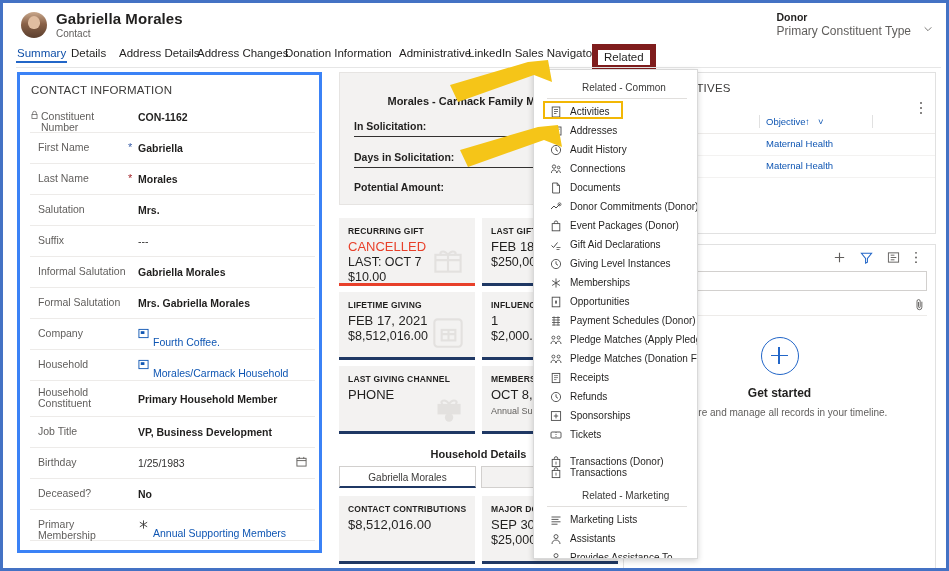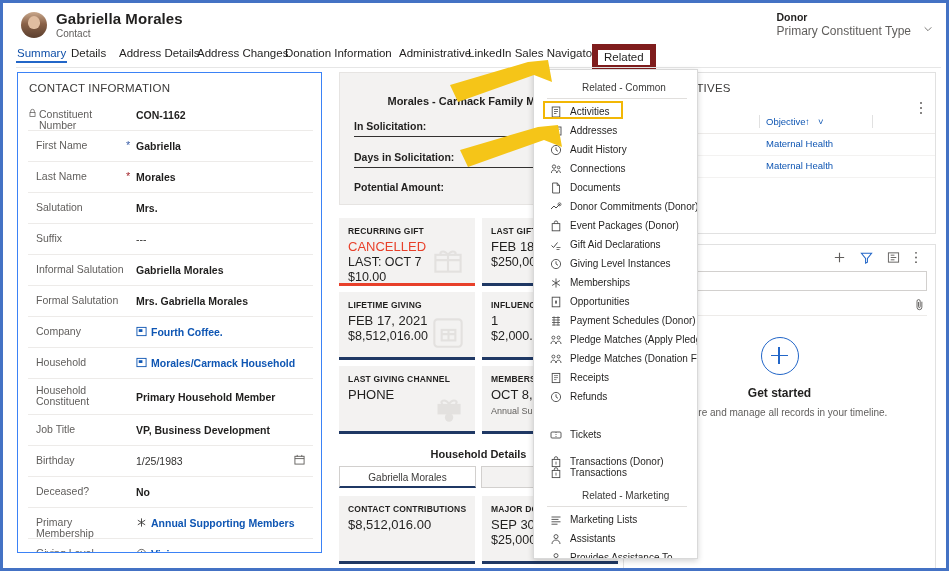--- a/index.html
+++ b/index.html
@@ -99,21 +99,21 @@
   .tabs-rule {
     position: absolute; left: 10px; top: 61px; width: 925px; height: 1px;
     background: #e6e6e6;
   }
 
   
   .lcard {
     position: absolute; left: 11px; top: 66px;
     width: 305px; height: 481px;
     background: #ffffff;
-    border: 1px solid #3b82f6;
+    border: 3px solid #3b82f6;
     box-sizing: border-box;
     overflow: hidden;
   }
   .lcard-title {
     position: absolute; left: 11px; top: 9px;
     font-size: 11.5px; color: #3b3a39; letter-spacing: .2px;
   }
   .frows { position: absolute; left: 0; top: 27px; width: 305px; }
   .frow {
     position: relative;
@@ -127,21 +127,21 @@
     position: absolute; left: 8px; top: 9px;
     font-size: 10.5px; color: #605e5c; line-height: 11px;
     max-width: 92px;
   }
   .frow.firstrow .flbl { left: 0px; }
   .fval {
     position: absolute; left: 108px; top: 9px;
     font-size: 10.5px; color: #201f1e; font-weight: bold;
   }
   .fval.plain { font-weight: normal; color: #323130; }
-  .fval.link { color: #0f56b3; font-weight: bold; }
+  .fval.link { color: #0f56b3; font-weight: normal; margin-top: 8px; }
   .req {
     position: absolute; left: 98px; top: 8px;
     color: #a4262c; font-size: 11px;
   }
   .req.blue { color: #3b5fa8; }
   .lockicon {
     position: absolute; left: 0px; top: 8px;
     width: 9px; height: 10px; color: #605e5c;
   }
   .miniicon {
@@ -861,20 +861,29 @@
     <div class="dd-item" style="top:318px;">
       <span class="dd-ic">
         <svg viewBox="0 0 12 12" width="12" height="12">
               <circle cx="6" cy="6" r="4.6" fill="none" stroke="#4a4a4a" stroke-width=".9"></circle>
               <path d="M6 3.3V6l2 1.3" stroke="#4a4a4a" stroke-width=".9" fill="none"></path>
             </svg>
       </span>
       <span class="dd-tx">Refunds</span>
     </div>
 
+    <div class="dd-item" style="top:337px;">
+      <span class="dd-ic">
+        <svg viewBox="0 0 12 12" width="12" height="12">
+              <rect x="1.4" y="1.6" width="9.2" height="8.8" fill="none" stroke="#4a4a4a" stroke-width=".9"></rect>
+              <path d="M6 3.6v4.8M3.8 6h4.4" stroke="#4a4a4a" stroke-width=".9"></path>
+            </svg>
+      </span>
+      <span class="dd-tx">Sponsorships</span>
+    </div>
 
     <div class="dd-item" style="top:356px;">
       <span class="dd-ic">
         <svg viewBox="0 0 12 12" width="12" height="12">
               <rect x="1" y="3" width="10" height="6" rx="1" fill="none" stroke="#4a4a4a" stroke-width=".9"></rect>
               <path d="M6 3v6" stroke="#4a4a4a" stroke-width=".8" stroke-dasharray="1 1"></path>
             </svg>
       </span>
       <span class="dd-tx">Tickets</span>
     </div>

